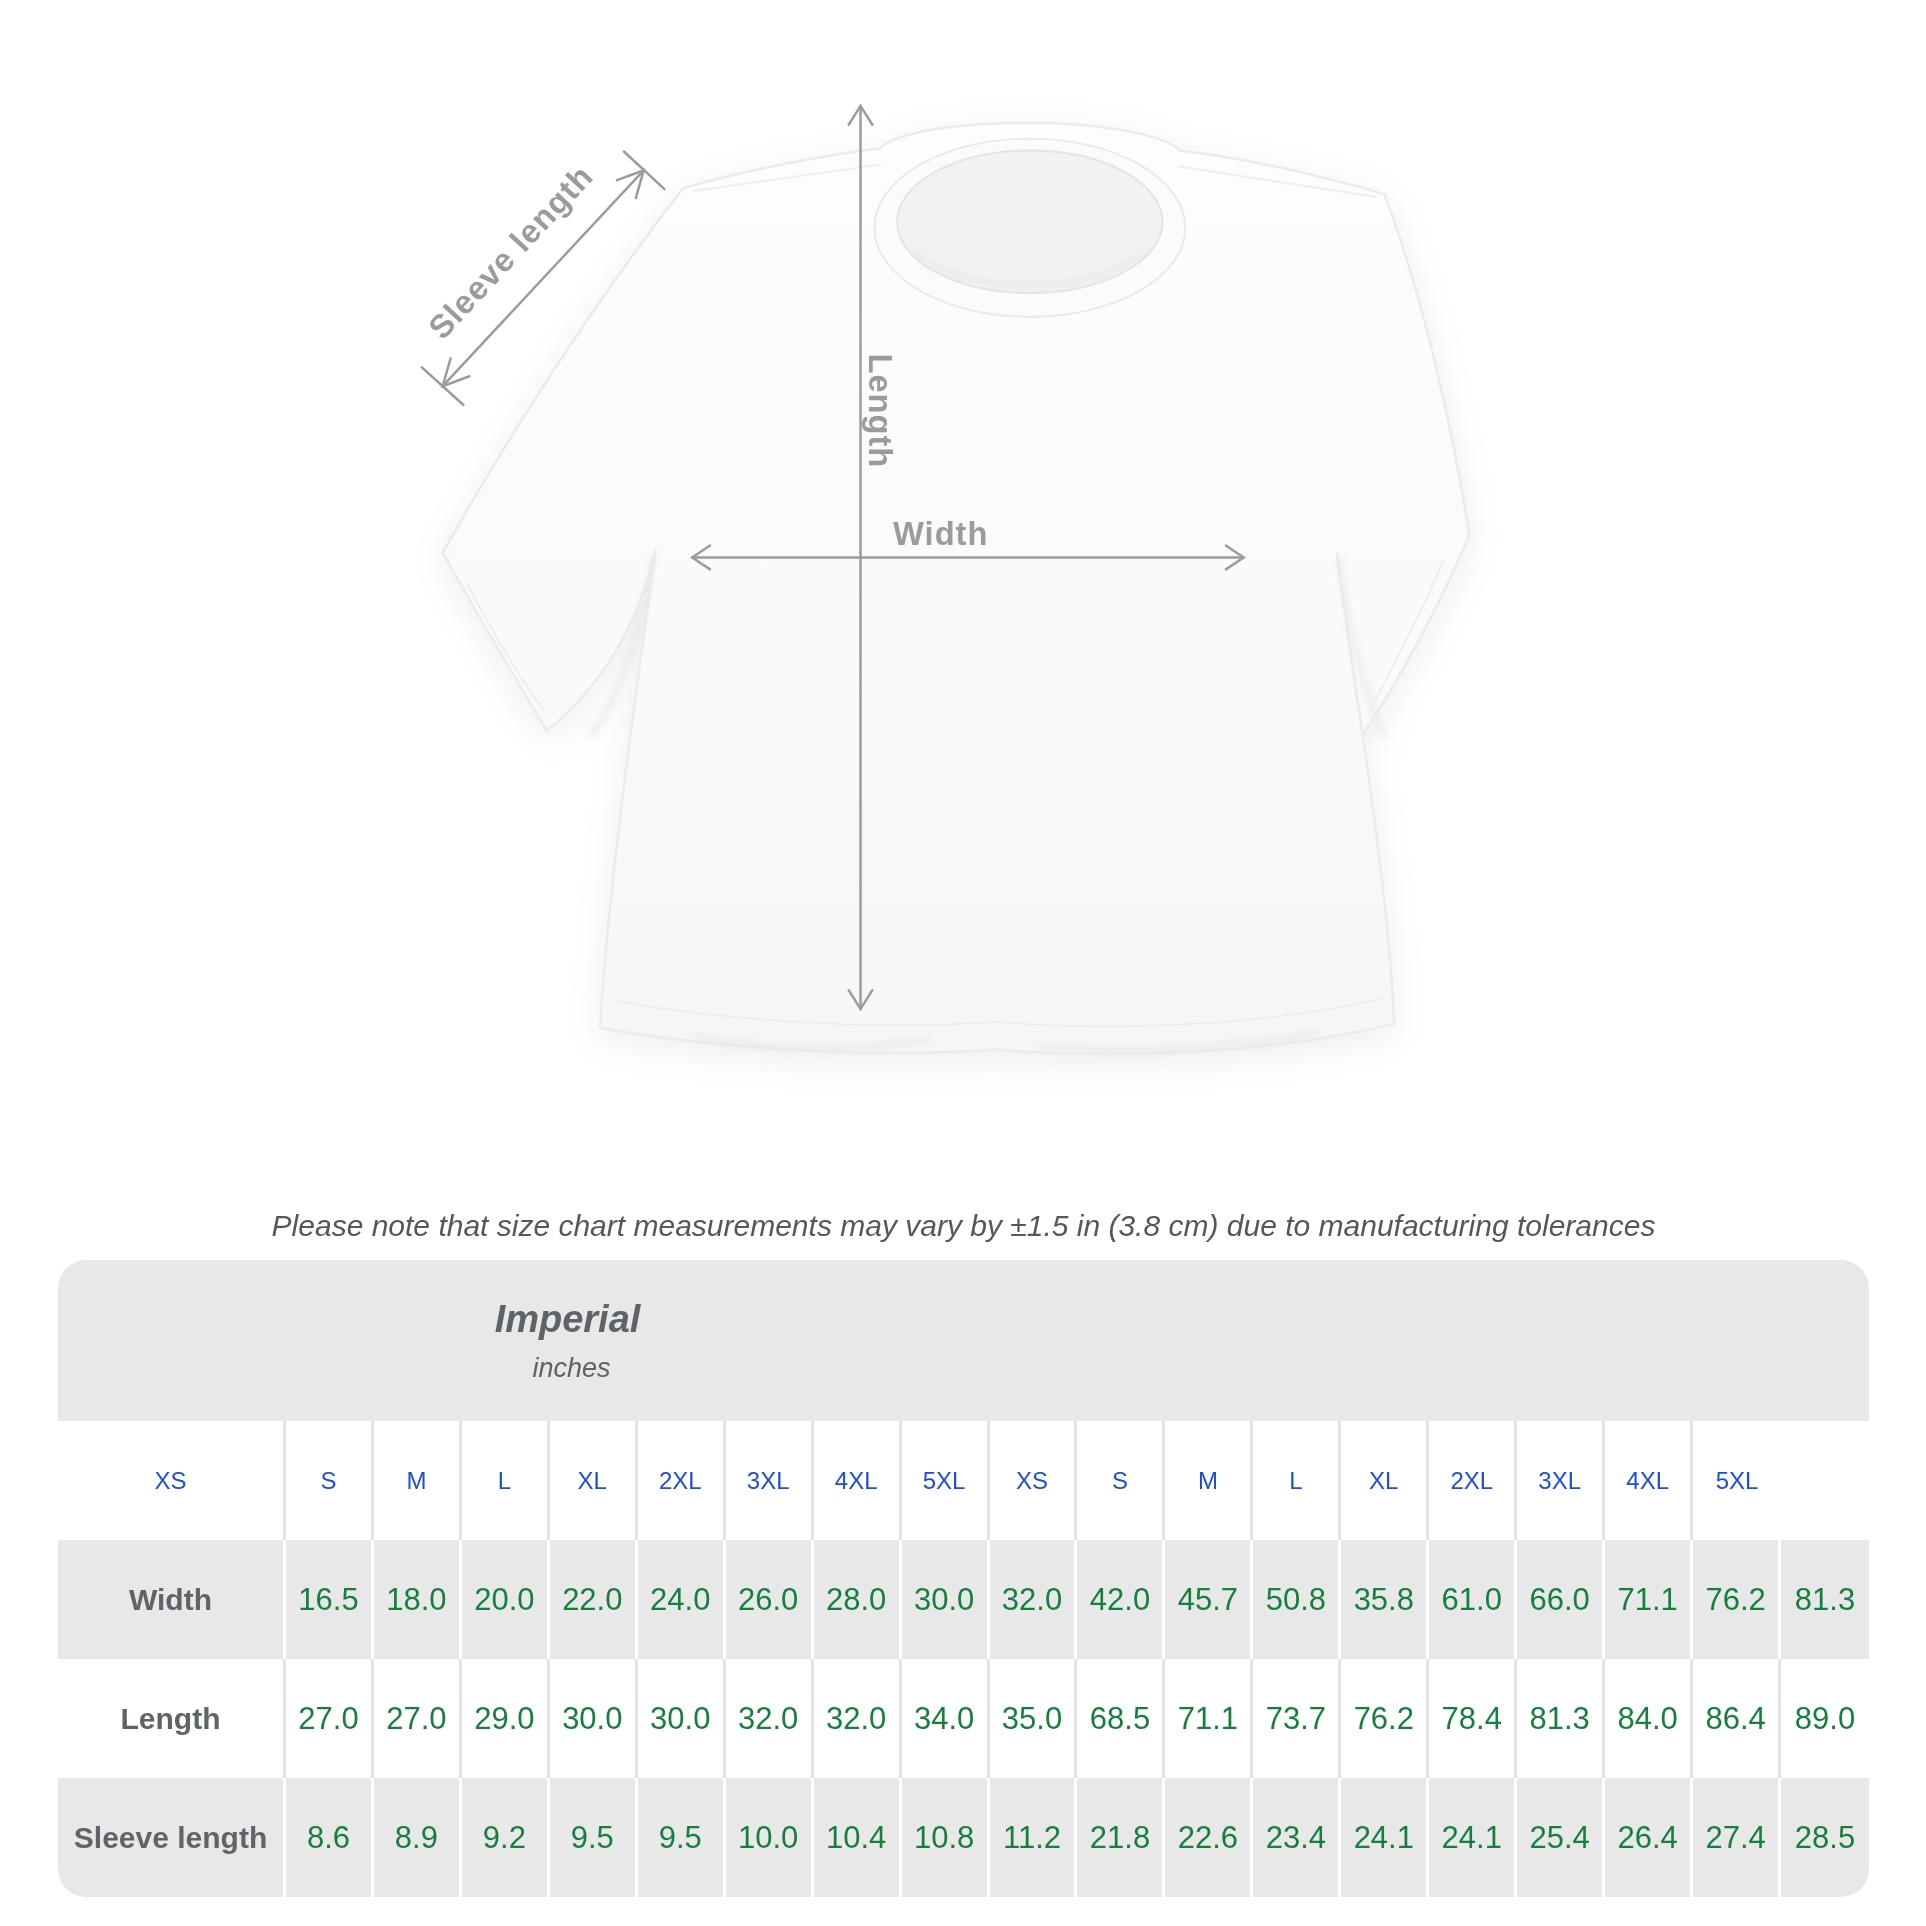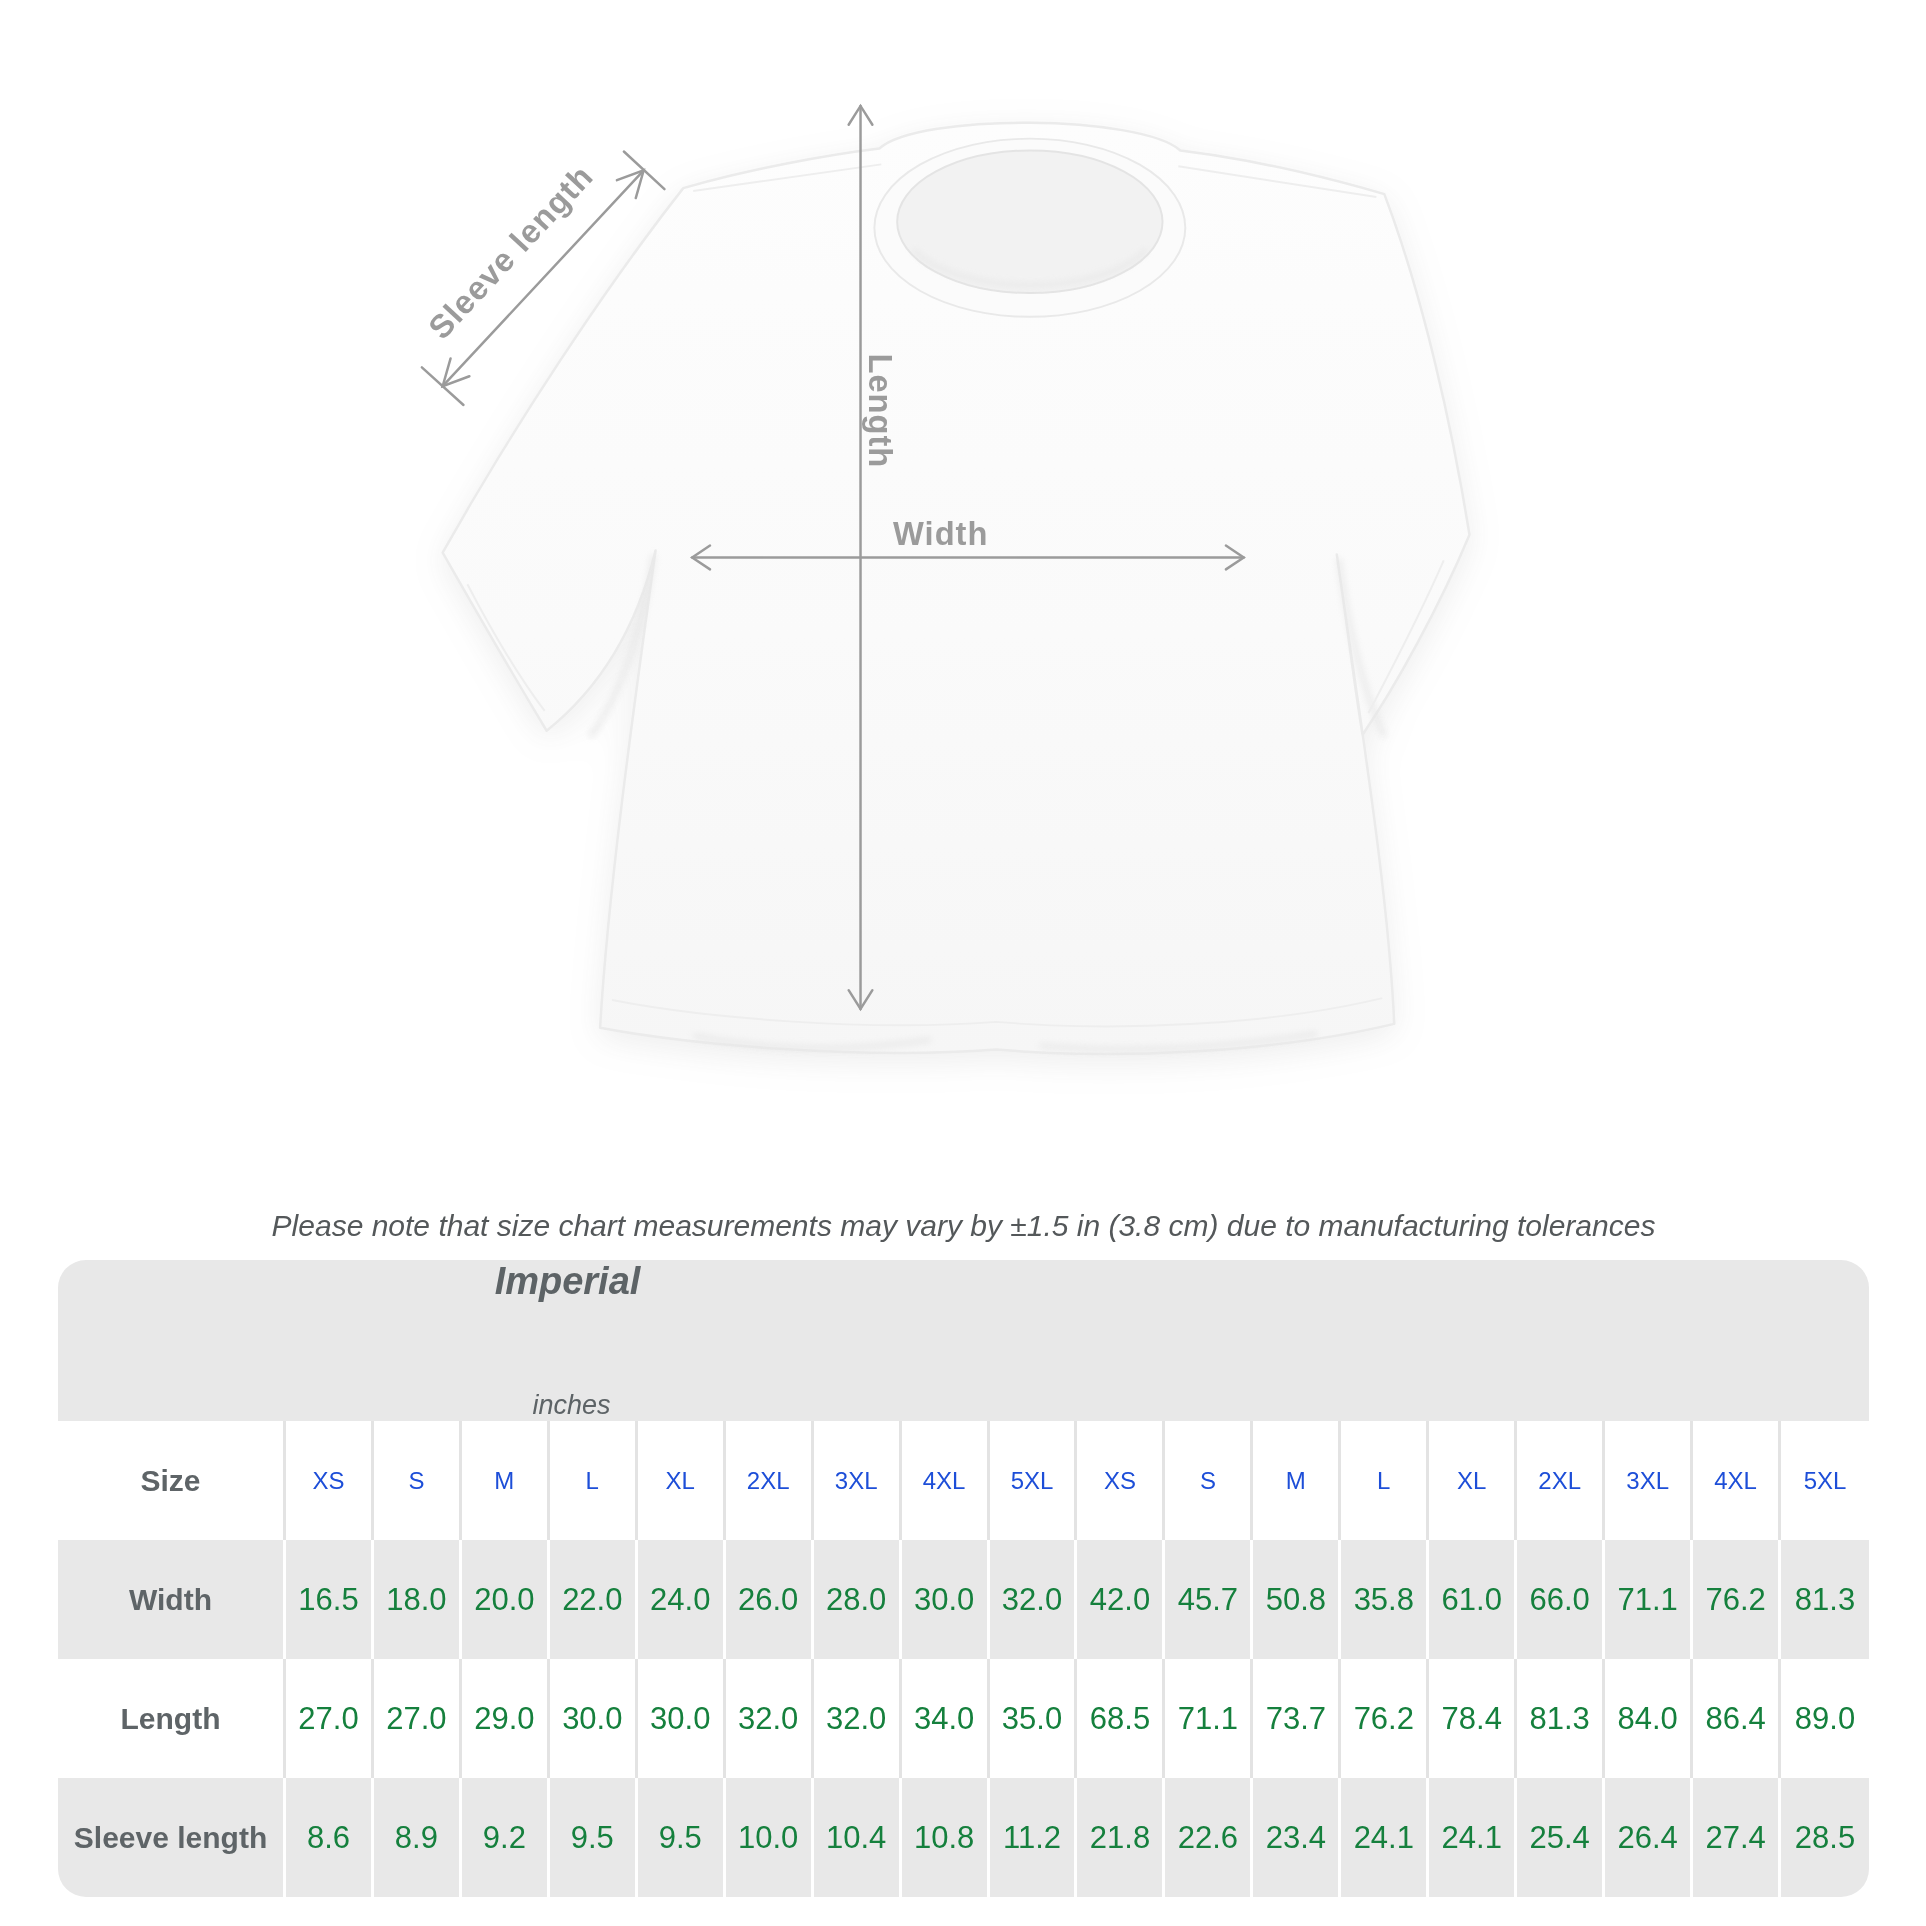--- a/index.html
+++ b/index.html
@@ -20,21 +20,21 @@
     position:absolute;left:0;top:1206px;width:100%;text-align:center;
     font-size:30px;font-style:italic;color:#54585a;line-height:40px;
   }
   
   .size-table{
     position:absolute;left:58px;top:1260px;width:1811px;height:637px;
     border-radius:28px;overflow:hidden;background:#ffffff;
   }
   .band{display:flex;height:161px;background:#e8e8e8;}
   .band .half{display:flex;flex-direction:column;align-items:center;justify-content:center;gap:12px;}
-  .band .half.left{width:1019px;justify-content:space-between;}
+  .band .half.left{width:1019px;}
   .band .half.right{flex:1;}
   .uname{font-size:38px;font-weight:bold;font-style:italic;color:#5d6366;}
   .uunit{font-size:27px;font-style:italic;color:#5d6366;margin-left:8px;}
   .trow{display:grid;grid-template-columns:228px repeat(18,1fr);height:119px;}
   .c{display:flex;align-items:center;justify-content:center;}
   .trow.white .c{background:#ffffff;border-right:3px solid #e3e3e3;}
   .trow.gray  .c{background:#e8e8e8;border-right:3px solid #ffffff;}
   .trow .c:last-child{border-right:none;}
   .hdr{font-size:24px;font-weight:normal;color:#1d4ed8;}
   .lab{font-size:30px;font-weight:bold;color:#5e6467;}
@@ -131,21 +131,20 @@
   <div class="size-table">
 
     <div class="band">
       <div class="half left">
         <div class="uname">Imperial</div>
         <div class="uunit">inches</div>
       </div>
     </div>
 
     <div class="trow white">
-      <div class="c lab">Size</div>
       <div class="c hdr">XS</div>
       <div class="c hdr">S</div>
       <div class="c hdr">M</div>
       <div class="c hdr">L</div>
       <div class="c hdr">XL</div>
       <div class="c hdr">2XL</div>
       <div class="c hdr">3XL</div>
       <div class="c hdr">4XL</div>
       <div class="c hdr">5XL</div>
       <div class="c hdr">XS</div>

